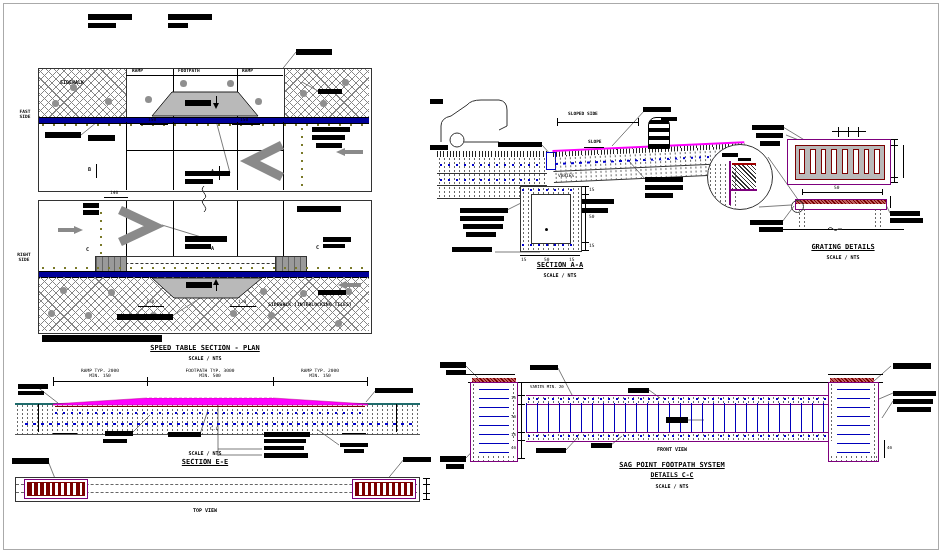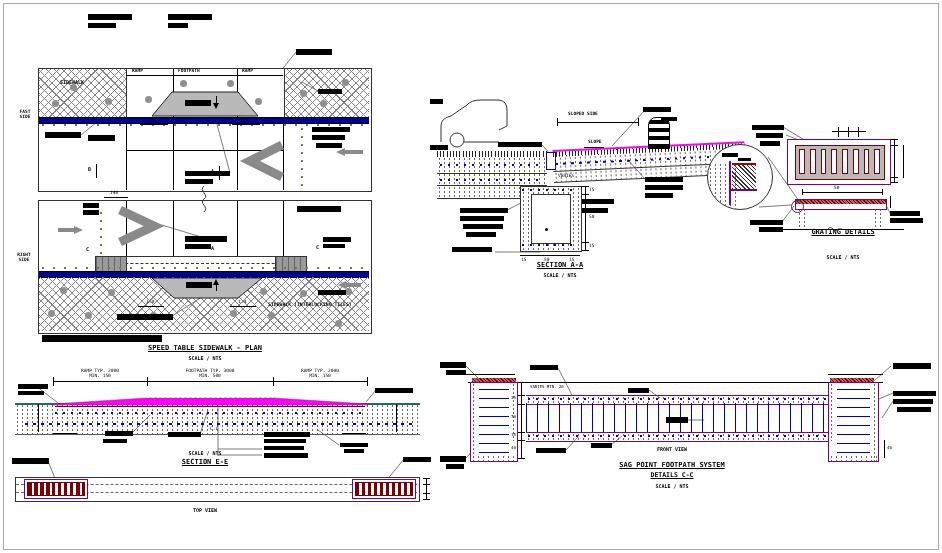--- a/index.html
+++ b/index.html
@@ -223,21 +223,21 @@
   <div class="t" style="left:238px;top:299px">1.4</div>
   <div class="ln" style="left:230px;top:306px;width:26px;height:1px"></div>
   <div class="ts" style="left:268px;top:302px;font-size:4.8px">SIDEWALK (INTERLOCKING TILES)</div>
 
   <div class="abs" style="left:345px;top:283px;width:16px;height:4px;background:#8a8a8a"></div>
   <div class="abs" style="left:338px;top:281px;width:0;height:0;border-top:4px solid transparent;border-bottom:4px solid transparent;border-right:8px solid #8a8a8a"></div>
   <div class="bar" style="left:318px;top:290px;width:28px;height:5px"></div>
   <div class="bar" style="left:117px;top:314px;width:56px;height:6px"></div>
   <div class="bar" style="left:42px;top:335px;width:120px;height:7px"></div>
 
-  <div class="tt" style="left:110px;top:344px;width:190px">SPEED TABLE SIDEWALK - PLAN</div>
+  <div class="tt" style="left:110px;top:344px;width:190px">SPEED TABLE SECTION - PLAN</div>
   <div class="tm" style="left:110px;top:355px;width:190px;font-size:5px">SCALE / NTS</div>
 
   <svg class="abs" width="72" height="54" style="left:437px;top:96px">
     <path d="M4,46 L4,30 Q4,22 14,20 L30,9 Q34,4 44,4 L62,4 Q70,5 70,14 L70,30 L62,34" fill="none" stroke="#333" stroke-width="1"></path>
     <circle cx="20" cy="44" r="7" fill="none" stroke="#333" stroke-width="1"></circle>
     <path d="M27,46 L62,46" fill="none" stroke="#333" stroke-width="1"></path>
   </svg>
   <div class="bar" style="left:430px;top:99px;width:13px;height:5px"></div>
   <div class="bar" style="left:430px;top:145px;width:18px;height:5px"></div>
   <div class="bar" style="left:498px;top:142px;width:44px;height:5px"></div>
@@ -353,21 +353,21 @@
   <div class="ln" style="left:762px;top:229px;width:142px;height:1px"></div>
   <svg class="abs" width="14" height="14" style="left:828px;top:222px">
     <path d="M0,7 C4,2 6,12 10,7 L14,7" stroke="#333" stroke-width="1" fill="none"></path>
   </svg>
   <div class="ln" style="left:890px;top:196px;width:1px;height:12px"></div>
   <div class="bar" style="left:750px;top:220px;width:33px;height:5px"></div>
   <div class="bar" style="left:759px;top:227px;width:24px;height:5px"></div>
   <div class="bar" style="left:890px;top:211px;width:30px;height:5px"></div>
   <div class="bar" style="left:890px;top:218px;width:33px;height:5px"></div>
 
-  <div class="tt" style="left:793px;top:228px;width:100px">GRATING DETAILS</div>
+  <div class="tt" style="left:793px;top:243px;width:100px">GRATING DETAILS</div>
   <div class="tm" style="left:793px;top:254px;width:100px;font-size:5px">SCALE / NTS</div>
 
   <div class="ln" style="left:53px;top:381px;width:315px;height:1px"></div>
   <div class="ln" style="left:53px;top:377px;width:1px;height:9px"></div>
   <div class="ln" style="left:147px;top:377px;width:1px;height:9px"></div>
   <div class="ln" style="left:273px;top:377px;width:1px;height:9px"></div>
   <div class="ln" style="left:367px;top:377px;width:1px;height:9px"></div>
   <div class="t2" style="left:70px;top:368px;width:60px">
     <span>RAMP TYP. 2000</span><br>
     <span>MIN. 150</span>

